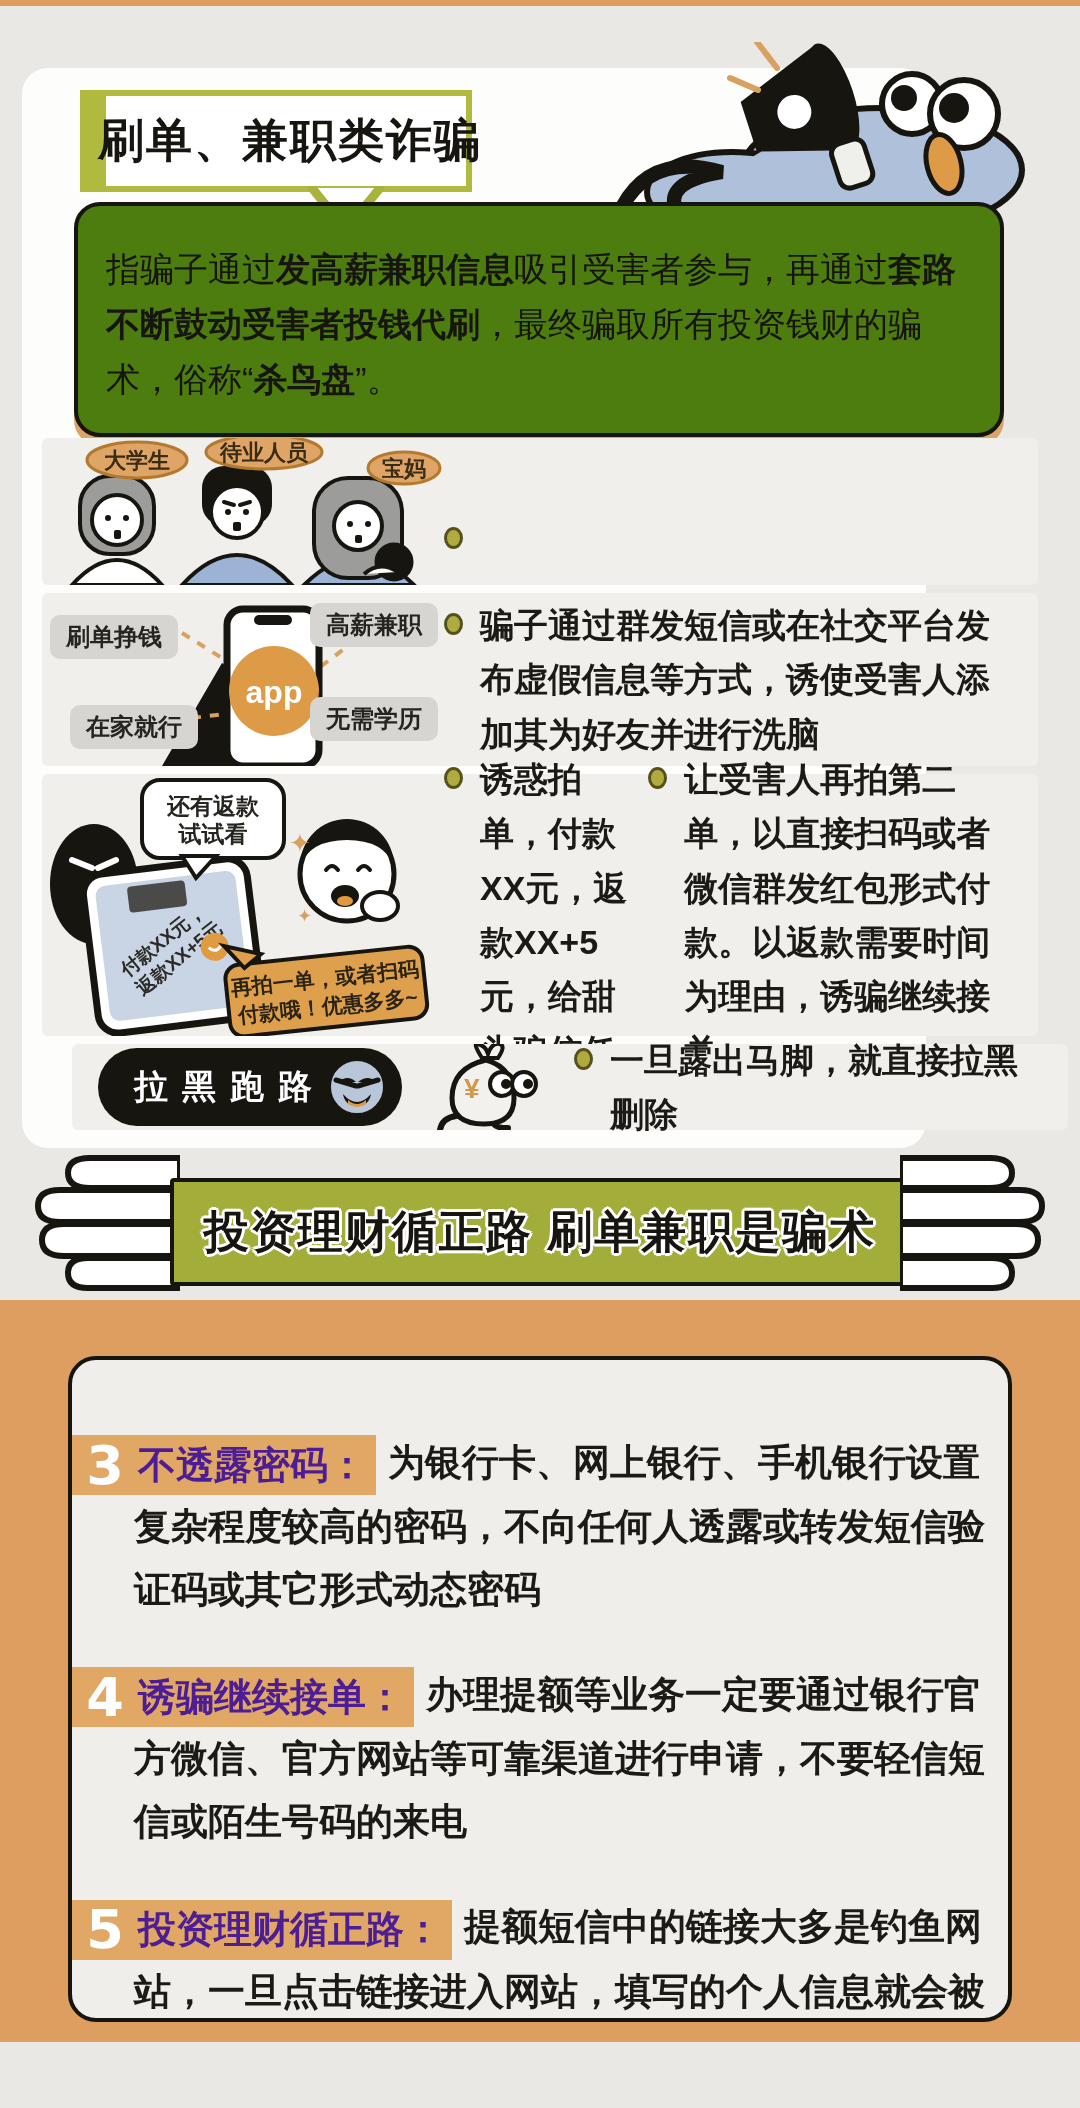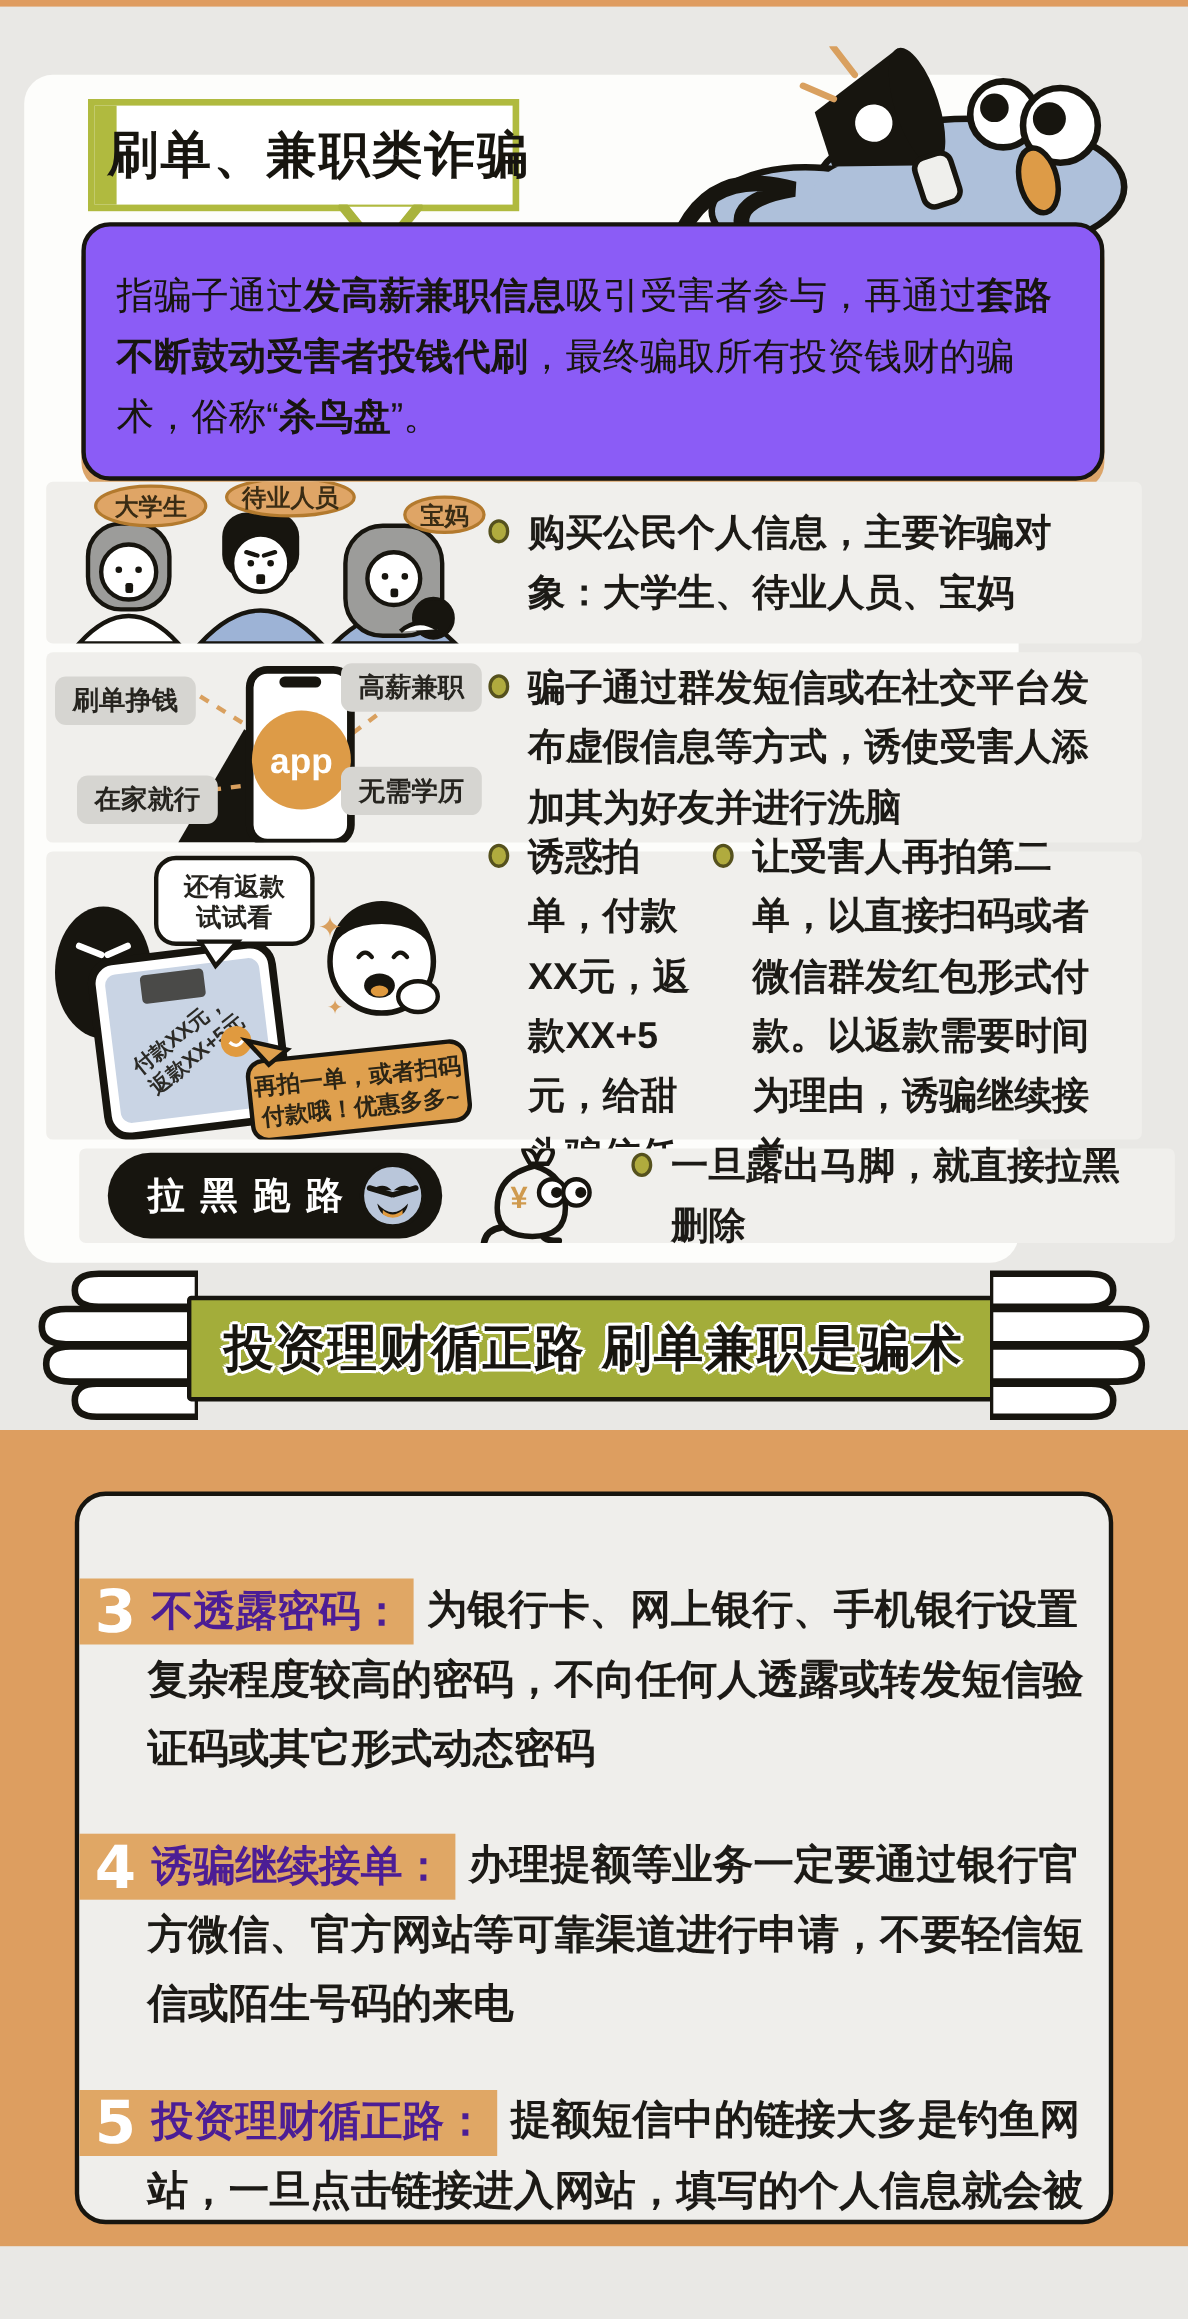--- a/index.html
+++ b/index.html
@@ -18,21 +18,21 @@
     border:6px solid #b0ba3f;background:#fff;box-sizing:border-box;}
   .title-box .bar{position:absolute;left:0;top:0;bottom:0;width:20px;background:#b0ba3f;}
   .title-text{position:absolute;left:34px;right:6px;top:0;bottom:0;
     display:flex;align-items:center;justify-content:center;
     font-size:46px;font-weight:900;letter-spacing:2px;color:#17150f;white-space:nowrap;}
   .title-chevron{position:absolute;left:282px;top:118px;}
 
   .mascot{position:absolute;left:530px;top:-26px;}
 
   .def-box{position:absolute;left:52px;top:134px;width:930px;box-sizing:border-box;
-    background:#8b5cf6;border:4px solid #17150f;border-radius:26px;
+    background:#4d7c0f;border:4px solid #17150f;border-radius:26px;
     box-shadow:0 9px 0 #dba469;padding:36px 28px 26px 28px;
     font-size:34px;line-height:1.62;font-weight:500;}
   .def-box .b{font-weight:900;}
 
   .row{position:absolute;left:20px;width:996px;background:#f0efec;border-radius:6px;
     display:flex;align-items:center;}
   .row-illus{flex:0 0 400px;height:100%;position:relative;}
   .row-text{flex:1;padding:0 26px 0 0;position:relative;}
   .bullet-item{position:relative;padding-left:38px;font-size:34px;line-height:1.6;
     font-weight:600;color:#1c1a16;}
@@ -40,21 +40,21 @@
     background:#b0ab3e;border:3px solid #55511d;border-radius:50%;box-sizing:border-box;}
   .row3-col{flex:1;padding-right:26px;display:flex;flex-direction:row;justify-content:center;margin-top:20px;}
   .row3-col .divider{height:5px;background:#fff;margin:20px 0;}
 
   .pill{display:inline-flex;align-items:center;background:#17150f;border-radius:46px;
     padding:8px 14px 8px 36px;margin-left:26px;}
   .pill-text{color:#fff;font-size:34px;font-weight:800;letter-spacing:14px;}
 
   
   .banner-zone{position:absolute;left:0;top:1148px;width:1080px;height:152px;}
-  .banner-bar{position:absolute;left:170px;top:30px;width:740px;height:96px;
+  .banner-bar{position:absolute;left:170px;top:30px;width:740px;height:108px;
     background:#a3ad3a;border:4px solid #17150f;border-radius:4px;box-sizing:border-box;
     display:flex;align-items:center;justify-content:center;}
   .banner-text{font-size:45px;font-weight:900;color:#17150f;letter-spacing:2px;white-space:nowrap;
     text-shadow:-3px 0 0 #fff,3px 0 0 #fff,0 -3px 0 #fff,0 3px 0 #fff,
       -2px -2px 0 #fff,2px 2px 0 #fff,-2px 2px 0 #fff,2px -2px 0 #fff;}
   .hand{position:absolute;top:6px;}
   .hand.left{left:30px;} .hand.right{right:30px;transform:scaleX(-1);}
 
   
   .orange-section{position:absolute;left:0;top:1300px;width:1080px;height:742px;background:#dd9e60;}
@@ -138,21 +138,20 @@
           <text x="95" y="30" text-anchor="middle" font-size="22" font-weight="700" fill="#3a2c14">大学生</text>
           <ellipse cx="222" cy="14" rx="58" ry="17" fill="#dfa566" stroke="#b37a2e" stroke-width="3"></ellipse>
           <text x="222" y="22" text-anchor="middle" font-size="22" font-weight="700" fill="#3a2c14">待业人员</text>
           <ellipse cx="362" cy="30" rx="36" ry="16" fill="#dfa566" stroke="#b37a2e" stroke-width="3"></ellipse>
           <text x="362" y="38" text-anchor="middle" font-size="22" font-weight="700" fill="#3a2c14">宝妈</text>
         </svg>
       </div>
       <div class="row-text">
         <div class="bullet-item">
           <span class="dot"></span>
-          <span>购买公民个人信息，主要诈骗对象：大学生、待业人员、宝妈</span>
         </div>
       </div>
     </div>
 
     <div class="row" style="top:525px;height:173px;">
       <div class="row-illus">
         <svg width="400" height="173" viewBox="0 0 400 173">
           <path d="M120 173 L180 70 L260 120 L240 173 Z" fill="#17150f"></path>
           <path d="M232 64 L150 110 L120 173 L90 173" fill="none" stroke="#17150f" stroke-width="0"></path>
           <line x1="140" y1="40" x2="220" y2="90" stroke="#d9a05f" stroke-width="4" stroke-dasharray="9 9"></line>

